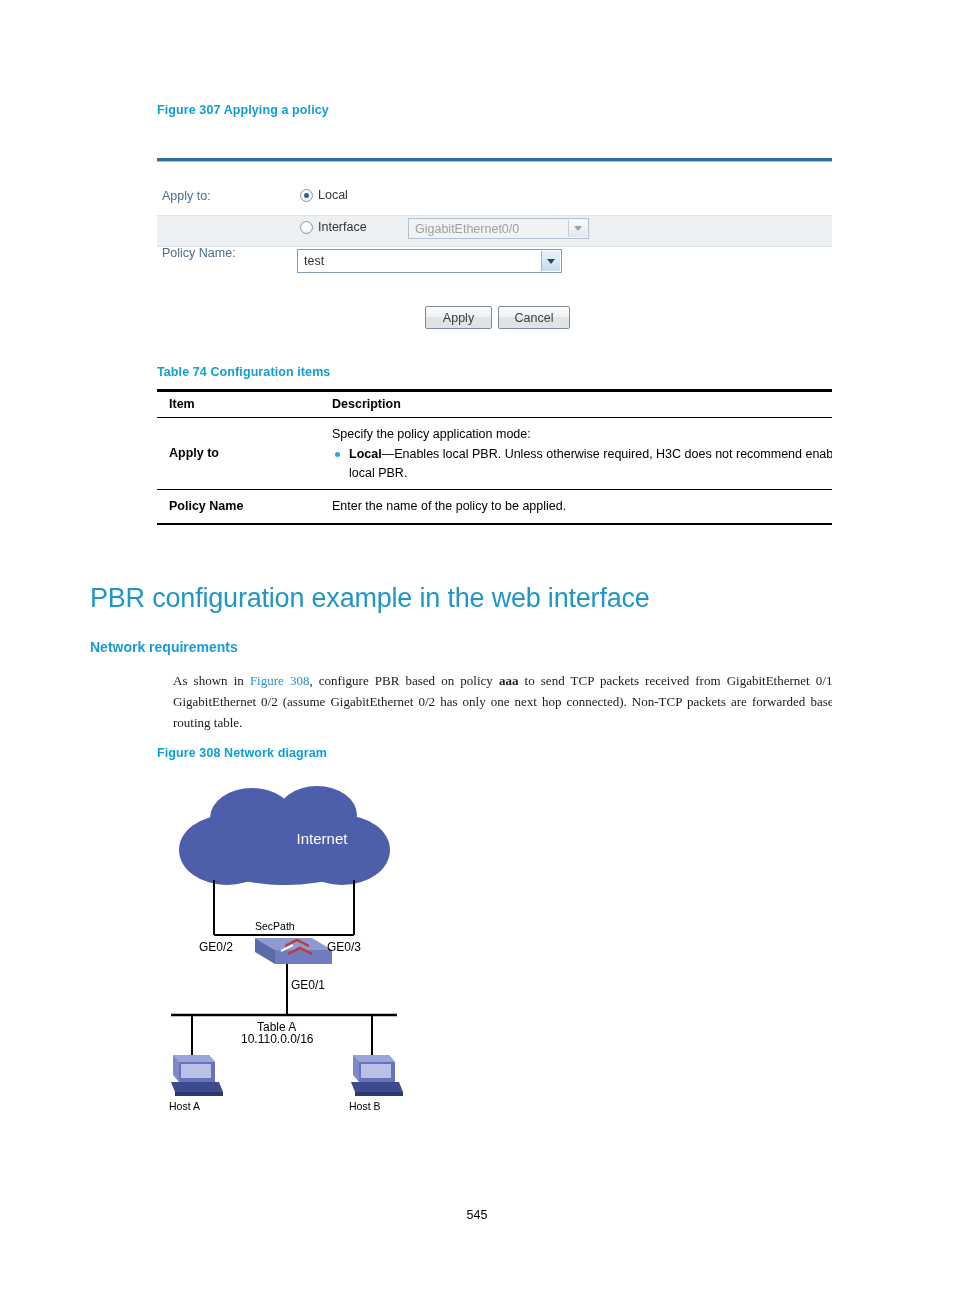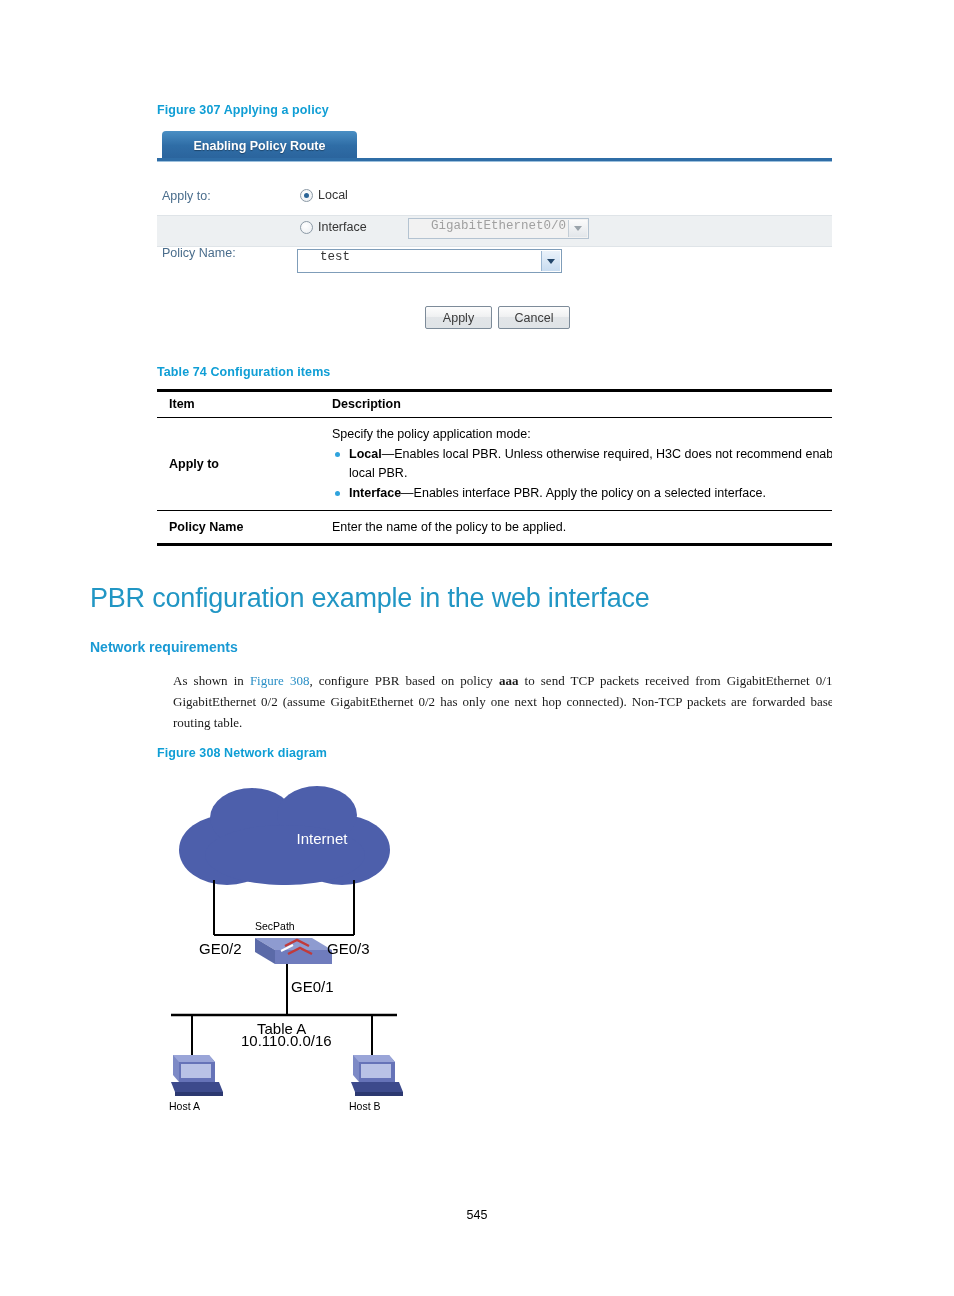--- a/index.html
+++ b/index.html
@@ -126,23 +126,24 @@
     color: #333333;
     font-family: "Liberation Sans", sans-serif;
   }
   .select {
     position: absolute;
     box-sizing: border-box;
     border: 1px solid #7f9db9;
     background: #ffffff;
     font-size: 12.5px;
     color: #333333;
-    font-family: Liberation Mono, monospace;
-    display: flex;
-    padding-left: 22px;
+    font-family: Liberation Sans, sans-serif;
+    display: flex;
+    align-items: center;
+    padding-left: 6px;
   }
   .select.disabled {
     background: #f2f2f2;
     color: #a0a0a0;
     border-color: #b4c3d1;
   }
   .select .arrow-box {
     position: absolute;
     right: 1px;
     top: 1px;
@@ -278,21 +279,21 @@
     position: absolute;
     left: 0; top: 0;
     width: 100%;
     text-align: center;
     color: #ffffff;
     font-size: 15px;
     font-family: "Liberation Sans", sans-serif;
   }
   .dlabel {
     position: absolute;
-    font-size: 15px;
+    font-size: 12px;
     font-family: "Liberation Sans", sans-serif;
     color: #000000;
     white-space: nowrap;
   }
   .dlabel.big { font-size: 10.5px; }
 
   
   .page-num {
     position: absolute;
     left: 0;
@@ -304,23 +305,20 @@
   }
 </style>
 </head>
 <body>
 
 <div class="page">
 
   <div class="fig-caption" id="fig307-caption">Figure 307 Applying a policy</div>
 
   <div class="screenshot">
-    <div class="tab-row">
-      <div class="tab-active">Enabling Policy Route</div>
-    </div>
     <div class="tab-underline"></div>
     <div class="tab-underline2"></div>
 
     <div class="form-area">
 
       <div class="row-stripe" style="top:53px;"></div>
 
       <div class="f-label" style="left:5px; top:27px;">Apply to:</div>
 
       <div class="radio checked" style="left:143px; top:27px;"></div>
@@ -358,21 +356,20 @@
       <div class="c2">Description</div>
     </div>
     <div class="rule-thin"></div>
 
     <div class="row">
       <div class="c1">Apply to</div>
       <div class="c2">
         <div>Specify the policy application mode:</div>
         <ul class="bullets">
           <li><span class="b">Local</span><span>—Enables local PBR. Unless otherwise required, H3C does not recommend enabling local PBR.</span></li>
-          <li><span class="b">Interface</span><span>—Enables interface PBR. Apply the policy on a selected interface.</span></li>
         </ul>
       </div>
     </div>
     <div class="rule-thin"></div>
 
     <div class="row">
       <div class="c1">Policy Name</div>
       <div class="c2">Enter the name of the policy to be applied.</div>
     </div>
     <div class="rule-top"></div>

